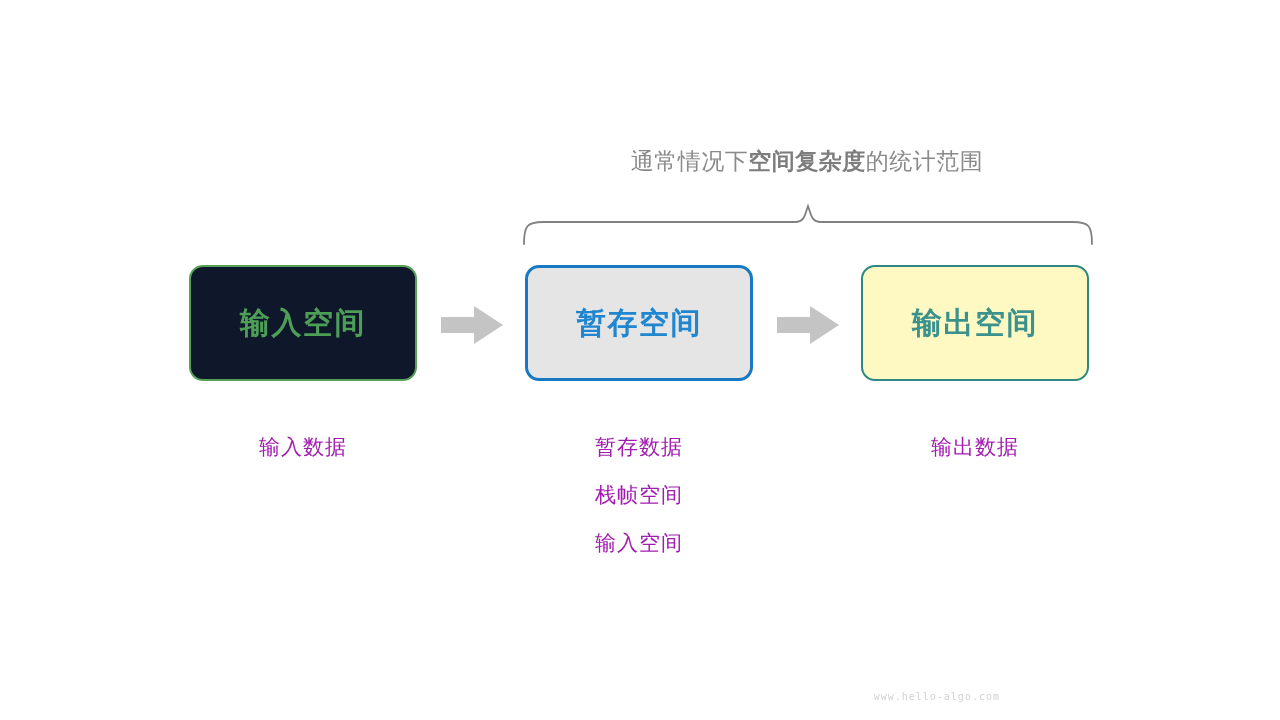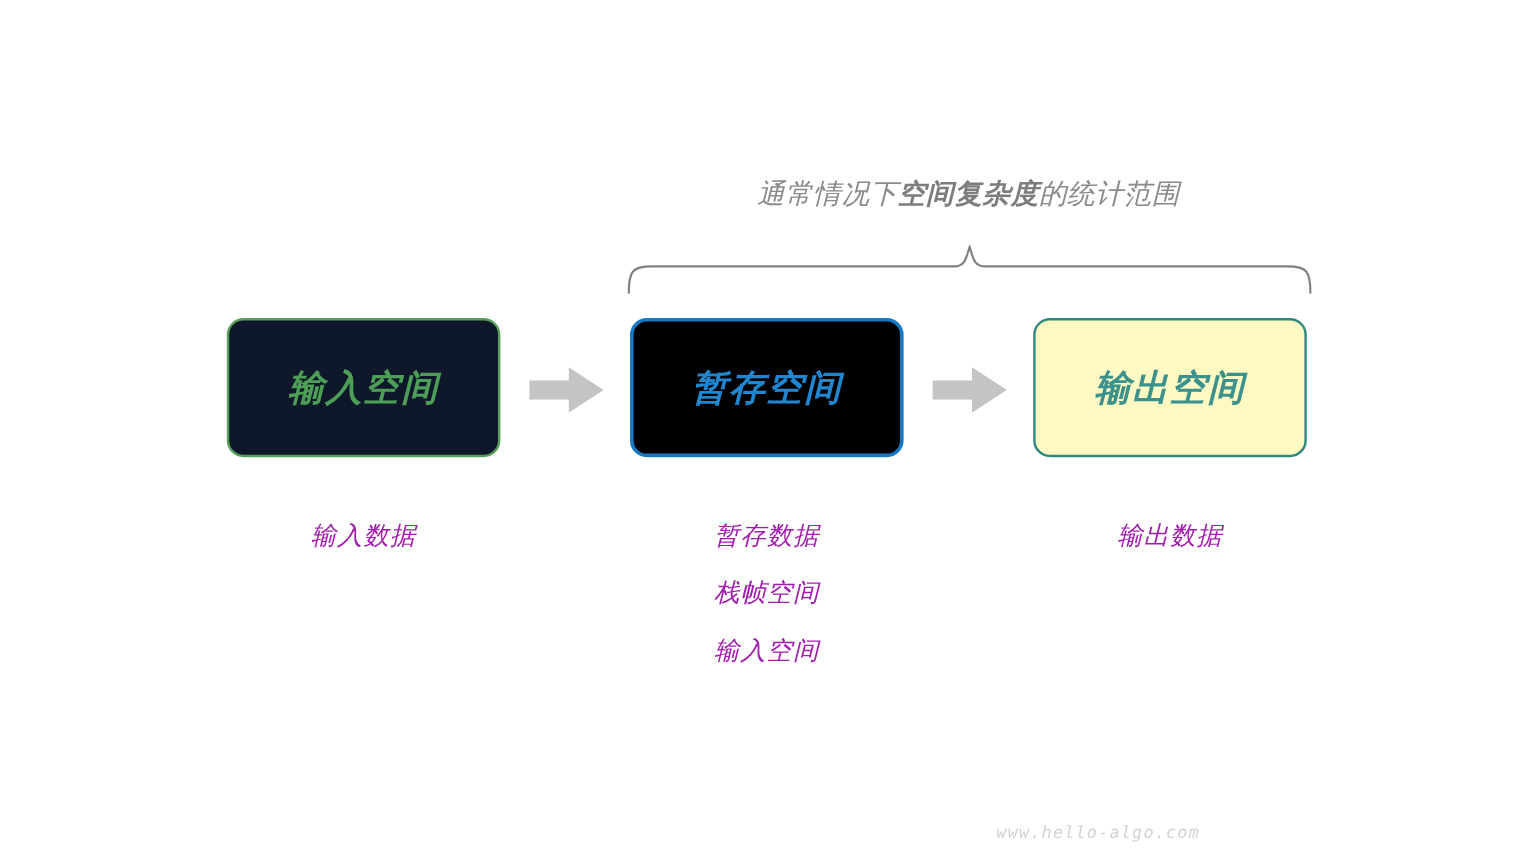--- a/index.html
+++ b/index.html
@@ -11,21 +11,20 @@
     height: 720px;
     background: #ffffff;
     font-family: "Liberation Sans", "DejaVu Sans", sans-serif;
     overflow: hidden;
     position: relative;
   }
   #canvas {
     position: relative;
     width: 1028px;
     height: 720px;
-    font-style: italic;
   }
 
   
   .scope-caption {
     position: absolute;
     left: 0;
     top: 146px;
     width: 1280px;
     text-align: center;
     font-size: 23px;
@@ -69,21 +68,21 @@
   }
   #box-input {
     left: 189px;
     background: #0f172a;
     border: 2px solid #57a05a;
   }
   #box-input .box-label { color: #4d9e57; }
 
   #box-buffer {
     left: 525px;
-    background: #000000;
+    background: #e5e5e5;
     border: 3px solid #1779c4;
   }
   #box-buffer .box-label { color: #2086d0; }
 
   #box-output {
     left: 861px;
     background: #fef9c3;
     border: 2px solid #2e8780;
   }
   #box-output .box-label { color: #3b918c; }
@@ -113,21 +112,21 @@
     letter-spacing: 1px;
     white-space: nowrap;
   }
 
   
   #watermark {
     position: absolute;
     right: 28px;
     bottom: 18px;
     font-family: "DejaVu Sans Mono", "Liberation Mono", monospace;
-    font-size: 14px;
+    font-size: 10px;
     color: #d2d2d2;
     letter-spacing: 1px;
   }
 </style>
 </head>
 <body>
 
 <div id="canvas">
 
   <div class="scope-caption">

